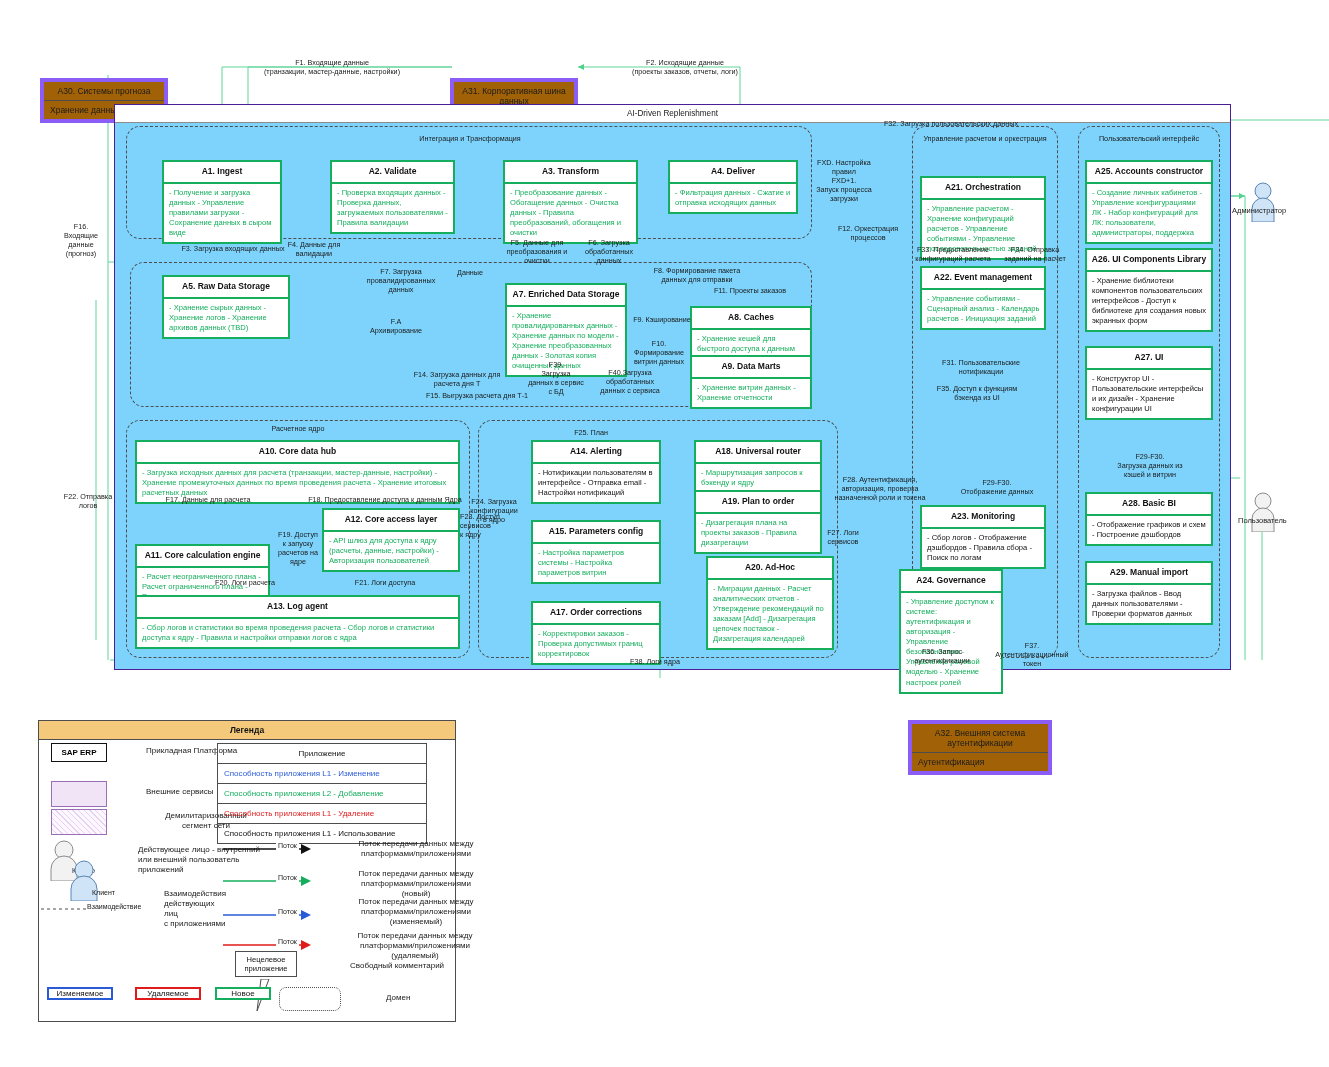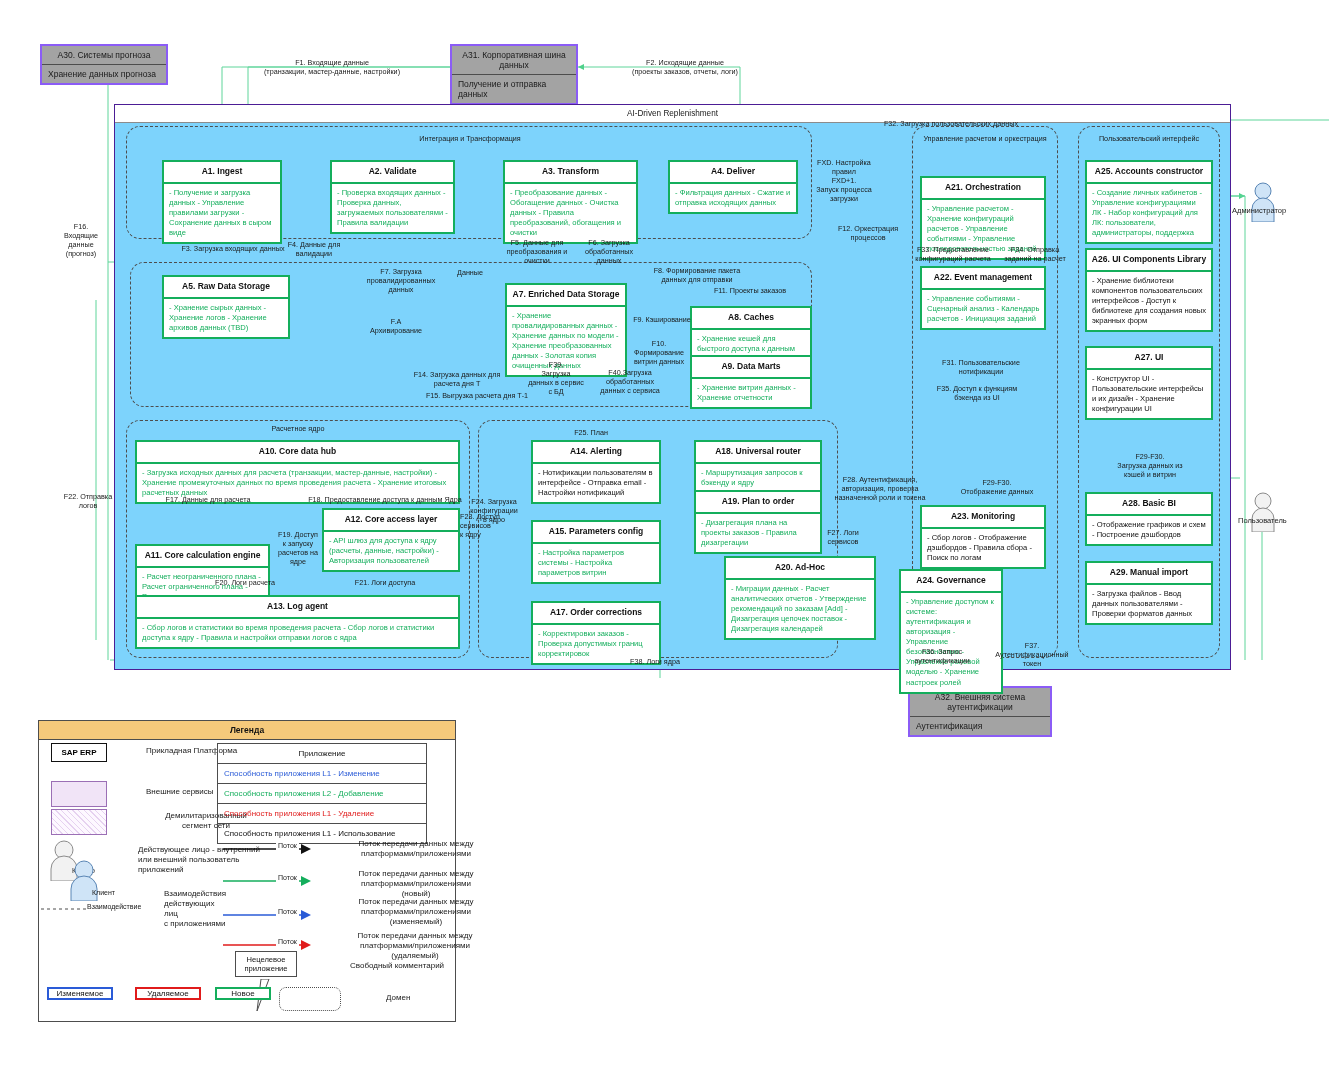--- a/index.html
+++ b/index.html
@@ -1,21 +1,21 @@
 <!DOCTYPE html>
 <html><head>
 <meta charset="utf-8">
 <style>
   html,body{margin:0;padding:0;background:#000;}
   body{font-family:"Liberation Sans",sans-serif;}
   #page{position:relative;width:1329px;height:1067px;background:#ffffff;overflow:hidden;}
   .abs{position:absolute;box-sizing:border-box;}
 
   
-  .ext-box{border:2px solid #8b5cf6;background:#a3a3a3;}
+  .ext-box{border:4px solid #8b5cf6;background:#a16207;margin-top:34px;}
   .ext-title{border-bottom:1px solid #4d4d4d;font-size:8.5px;color:#1a1a1a;padding:4px 6px;text-align:center;}
   .ext-sub{font-size:8.5px;color:#1a1a1a;padding:4px 6px;}
 
   .app{border:2px solid #14ae5c;background:#fff;}
   .app-hd{border-bottom:2px solid #14ae5c;font-size:8.5px;font-weight:bold;color:#111;text-align:center;
           padding:5px 3px;line-height:1.15;}
   .app-bd{font-size:7.6px;line-height:1.33;padding:4px 4px 4px 5px;color:#111;}
   .app-bd.g{color:#14ae5c;}
 
   
@@ -285,21 +285,21 @@
     <div class="app-hd">A18. Universal router</div>
     <div class="app-bd g">- Маршрутизация запросов к бэкенду и ядру</div>
   </div>
 
   <div class="abs app" style="left:694px;top:490px;width:128px;">
     <div class="app-hd">A19. Plan to order</div>
     <div class="app-bd g">- Дизагрегация плана на проекты заказов
 - Правила дизагрегации</div>
   </div>
 
-  <div class="abs app" style="left:724px;top:556px;width:152px;">
+  <div class="abs app" style="left:706px;top:556px;width:128px;">
     <div class="app-hd">A20. Ad-Hoc</div>
     <div class="app-bd g">- Миграции данных
 - Расчет аналитических отчетов
 - Утверждение рекомендаций по заказам
 
 [Add]
 - Дизагрегация цепочек поставок
 - Дизагрегация календарей</div>
   </div>
 

